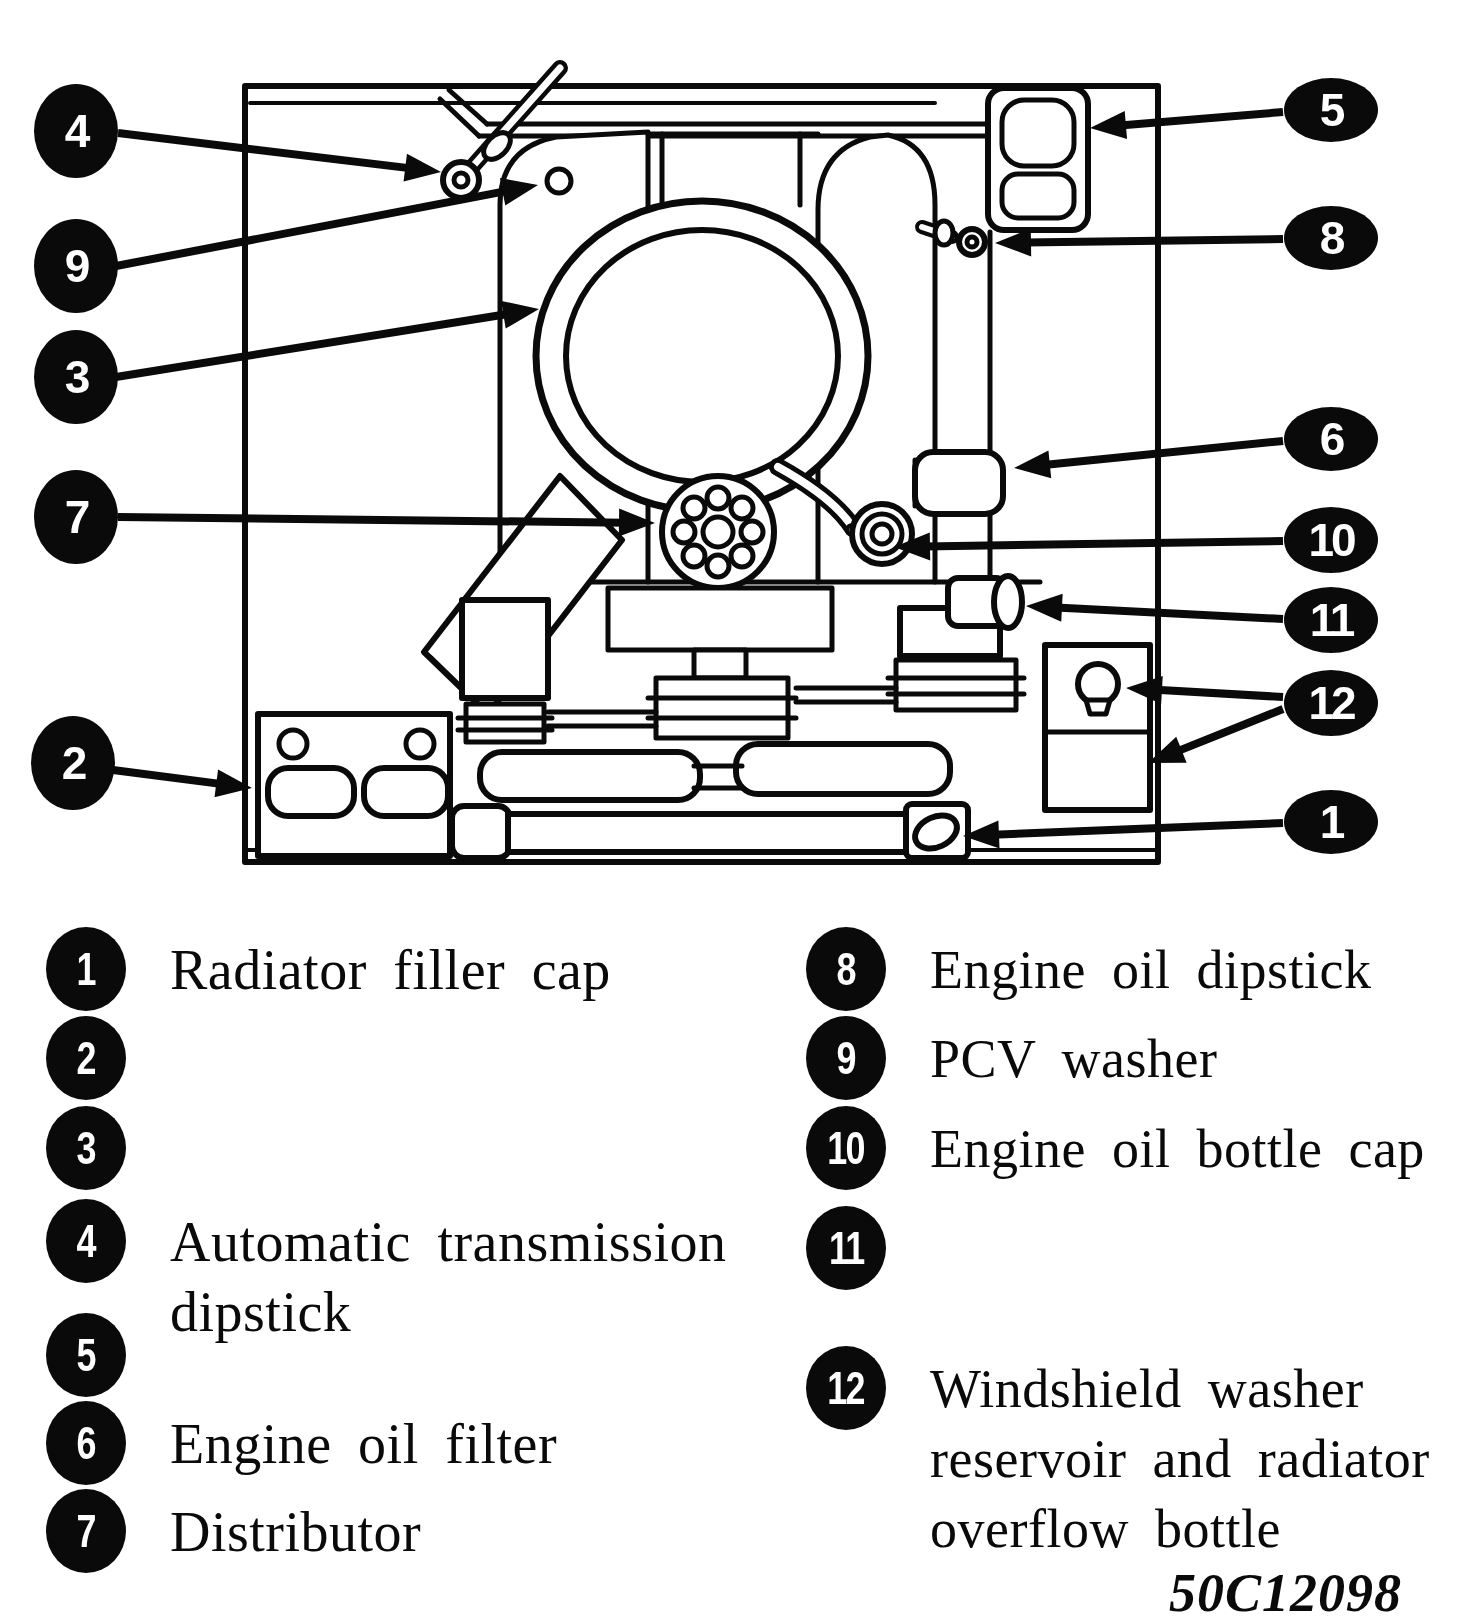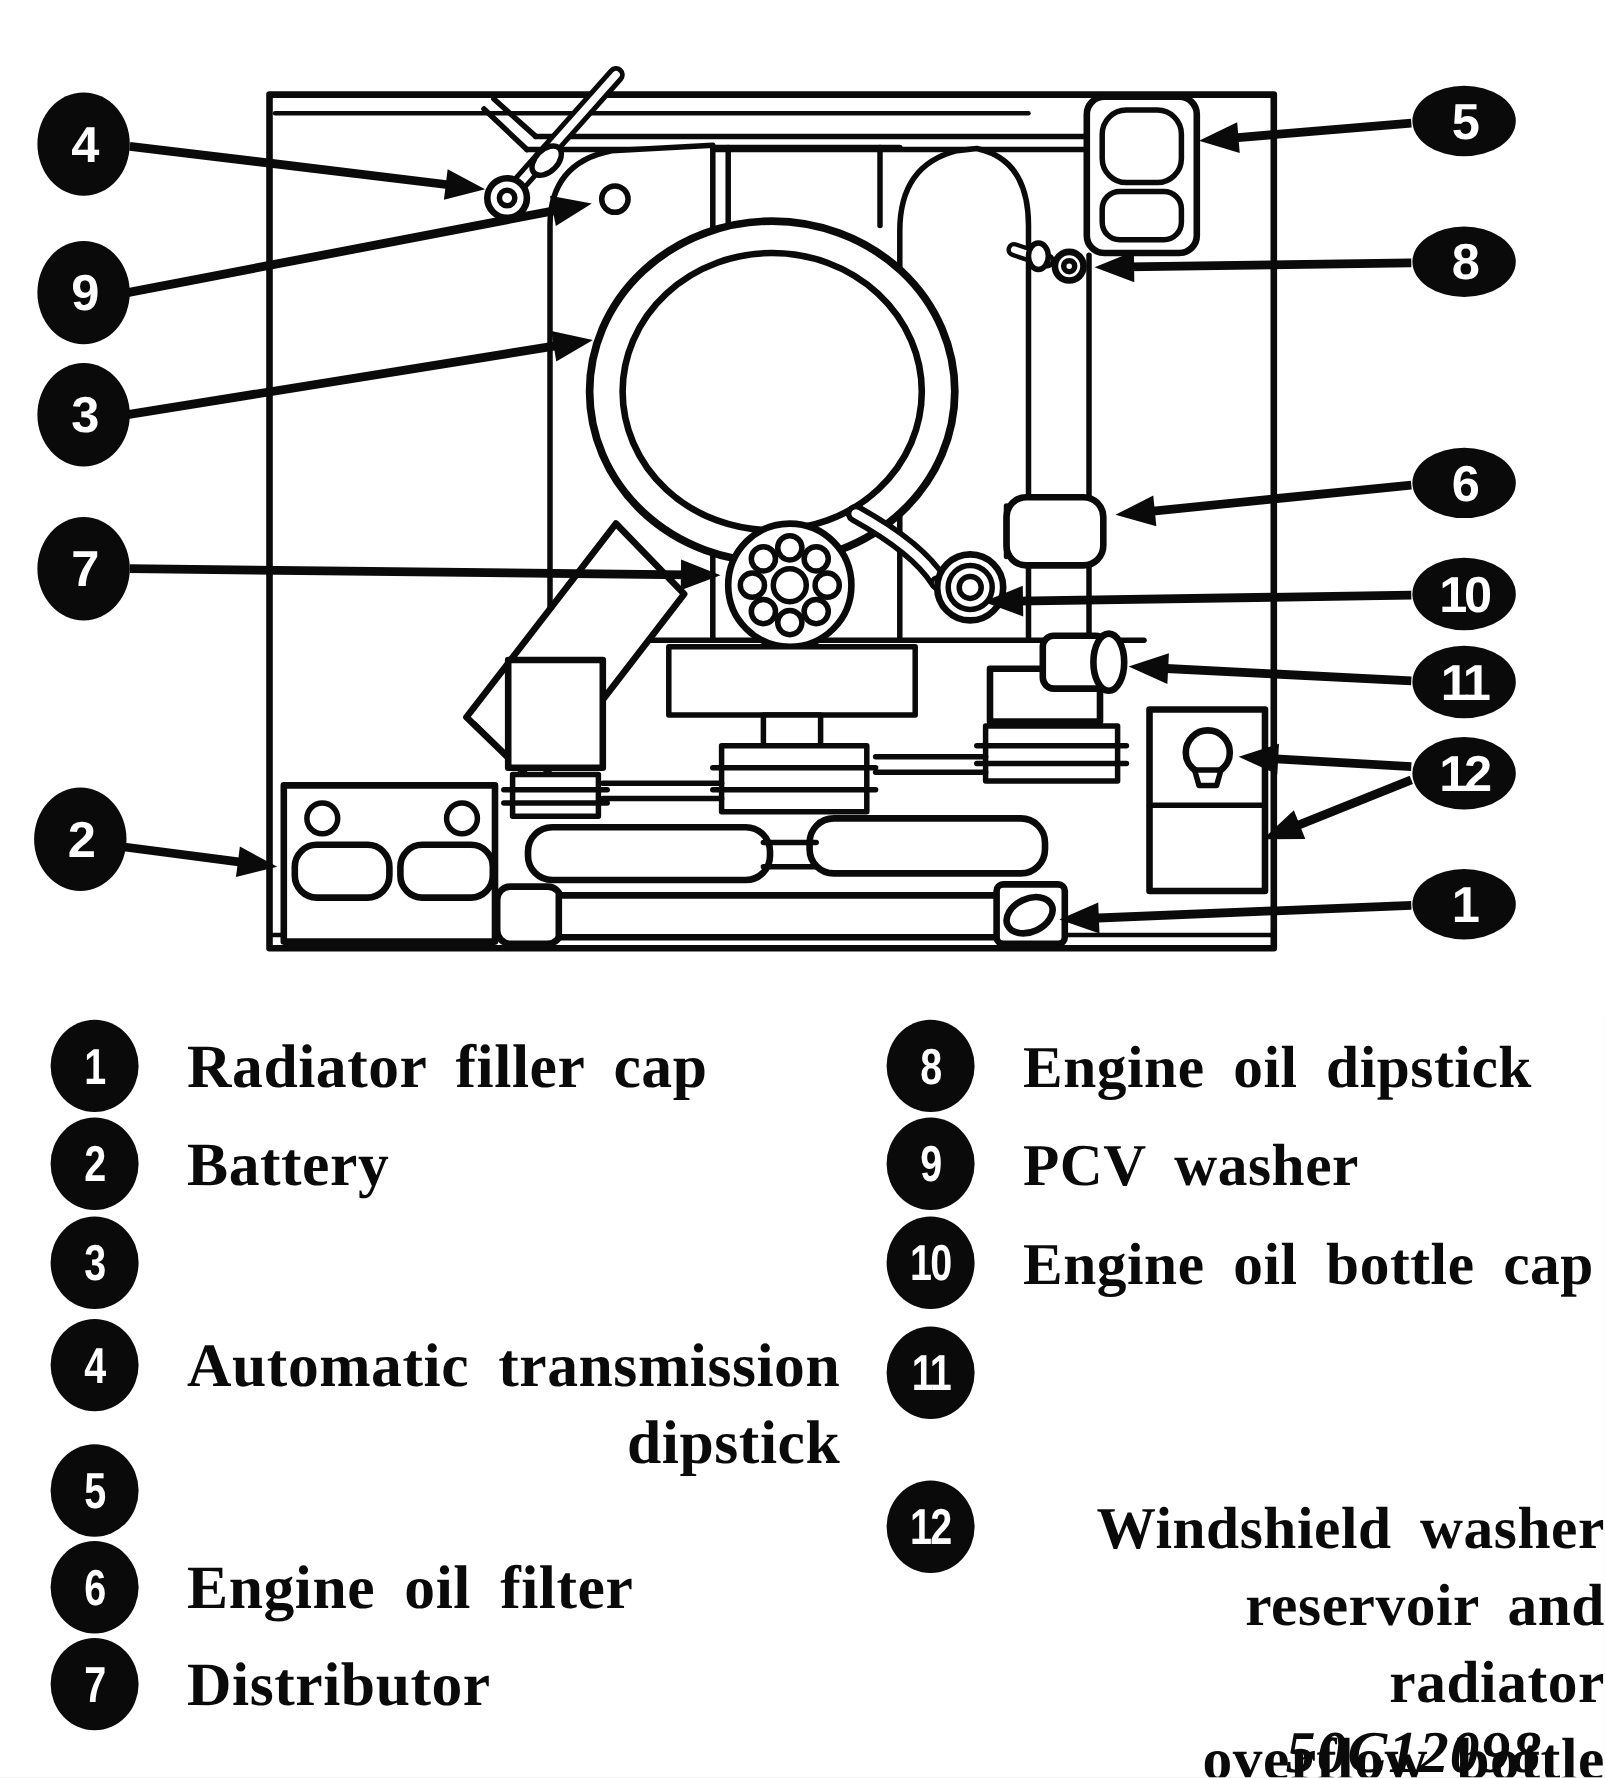--- a/index.html
+++ b/index.html
@@ -4,22 +4,22 @@
 <style>
   html,body{margin:0;padding:0;background:#e8e8e8;}
   #page{position:relative;width:1459px;height:1616px;background:#ffffff;overflow:hidden;
         font-family:"Liberation Serif", serif;color:#0a0a0a;}
   #diagram-svg{position:absolute;left:0;top:0;}
   .legend-row{position:absolute;display:flex;align-items:flex-start;}
   .badge{flex:0 0 auto;width:80px;height:84px;border-radius:50%;background:#0a0a0a;
          display:flex;align-items:center;justify-content:center;margin-right:44px;}
   .badge span{color:#ffffff;font-family:"Liberation Sans", sans-serif;font-weight:bold;
          font-size:46px;transform:scaleX(.78);letter-spacing:-2px;}
-  .legend-label{font-size:56px;line-height:70px;font-weight:700;letter-spacing:.5px;
-         word-spacing:12px;white-space:pre-line;padding-top:8px;text-align:right;}
+  .legend-label{font-size:56px;line-height:70px;font-weight:400;letter-spacing:.5px;
+         word-spacing:12px;white-space:pre-line;padding-top:8px;}
   .col-right .legend-label{font-size:54px;}
   #figure-code{position:absolute;left:800px;top:1562px;width:602px;text-align:right;
          font-size:54px;font-weight:bold;font-style:italic;letter-spacing:1px;}
 </style>
 </head>
 <body>
 
 <div id="page">
 
   <svg id="diagram-svg" width="1459" height="895" viewBox="0 0 1459 895">
@@ -214,21 +214,20 @@
       <div class="legend-row" style="left: 46px; top: 927px;">
         <div class="badge">
           <span>1</span>
         </div>
         <div class="legend-label">Radiator filler cap</div>
       </div>
       <div class="legend-row" style="left: 46px; top: 1016px;">
         <div class="badge">
           <span>2</span>
         </div>
-        <div class="legend-label">Battery</div>
       </div>
       <div class="legend-row" style="left: 46px; top: 1106px;">
         <div class="badge">
           <span>3</span>
         </div>
       </div>
       <div class="legend-row" style="left: 46px; top: 1199px;">
         <div class="badge">
           <span>4</span>
         </div>

